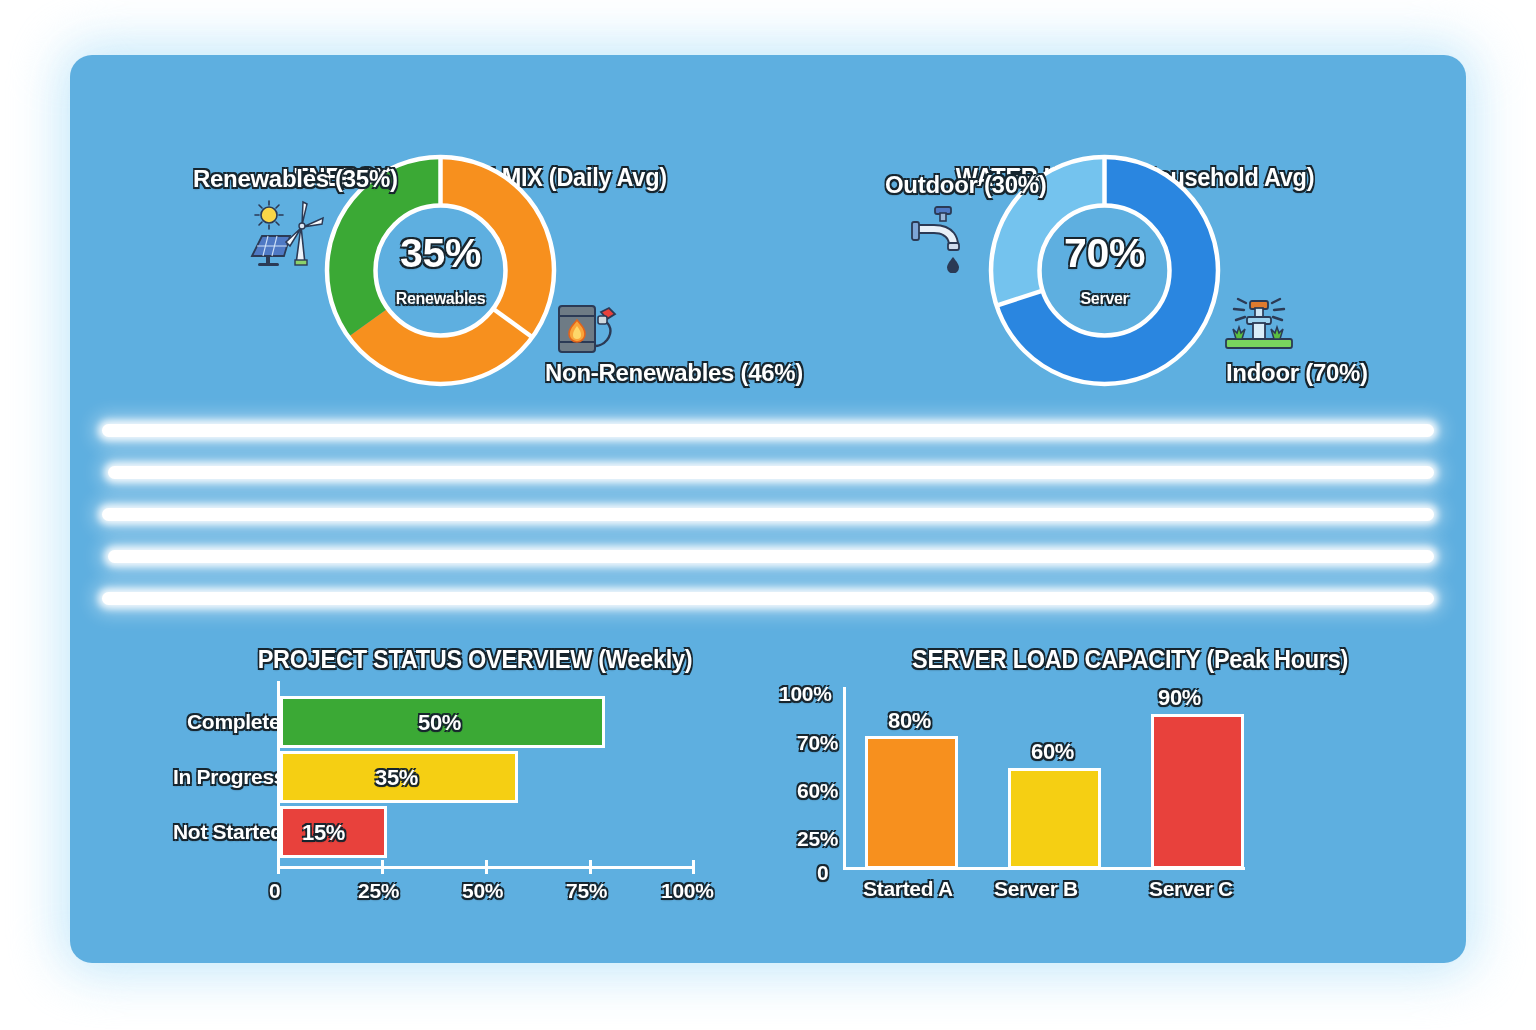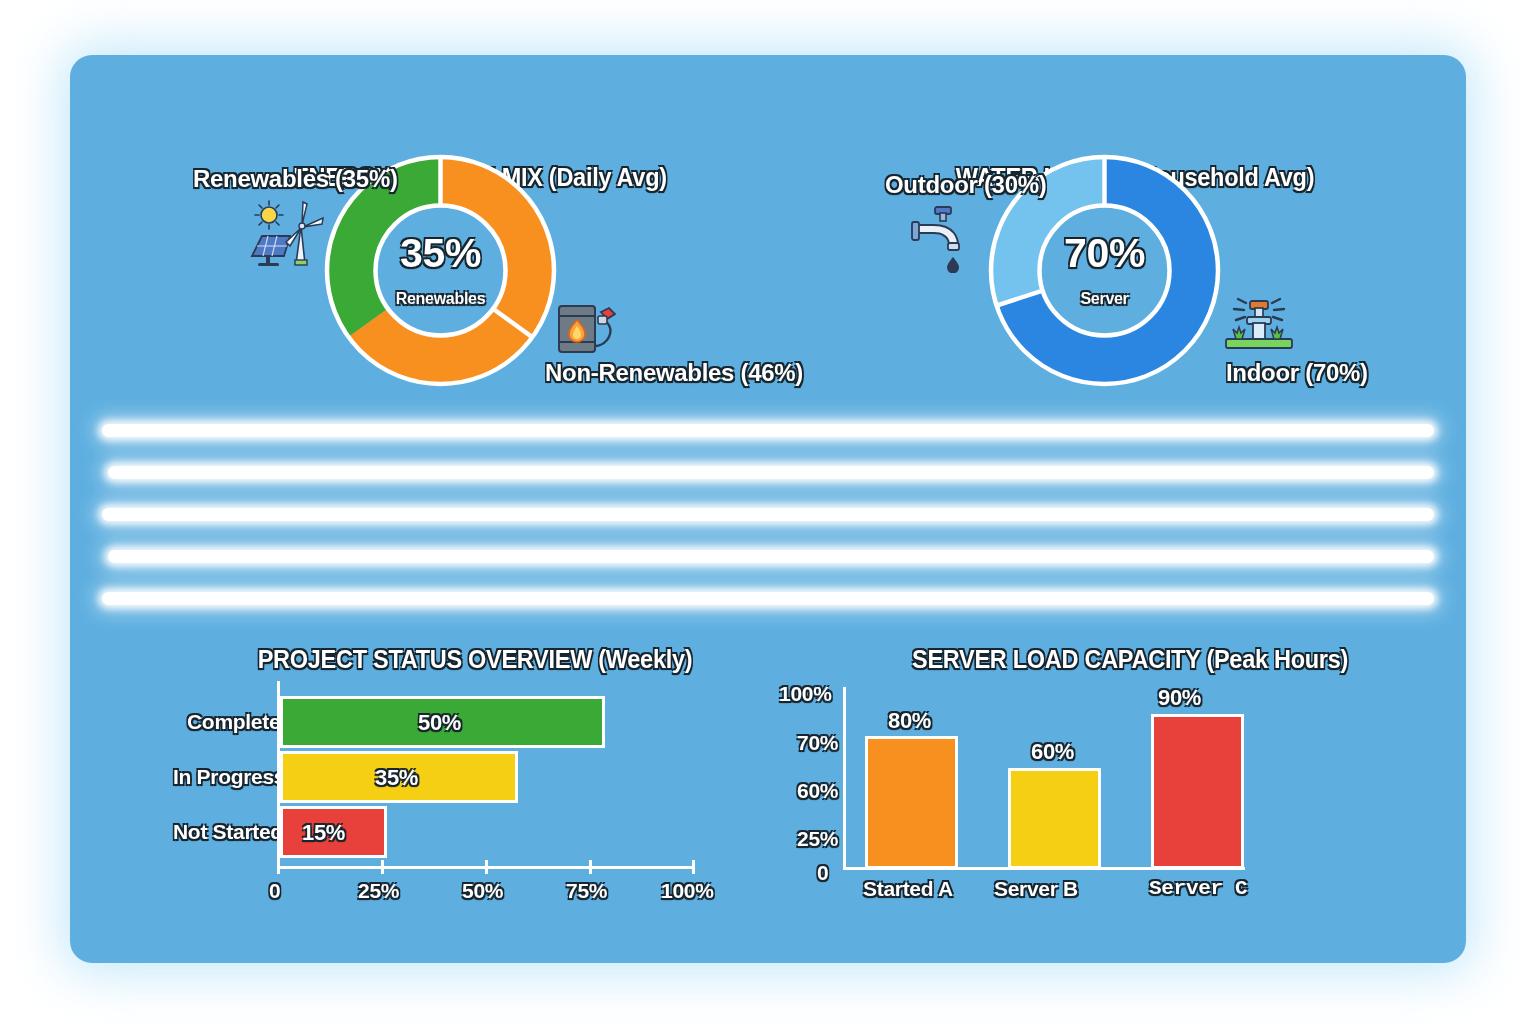--- a/index.html
+++ b/index.html
@@ -346,17 +346,17 @@
       <div class="vbar" style="left:795px; top:681px; width:93px; height:133px; background:#f7901e;"></div>
       <div class="vbar" style="left:938px; top:713px; width:93px; height:101px; background:#f5cf13;"></div>
       <div class="vbar" style="left:1081px; top:659px; width:93px; height:155px; background:#e8413c;"></div>
 
       <div class="val-label otext" style="left:818px; top:653px;">80%</div>
       <div class="val-label otext" style="left:961px; top:684px;">60%</div>
       <div class="val-label otext" style="left:1088px; top:630px;">90%</div>
 
       <div class="cat-label otext" style="left:793px; top:822px;">Started A</div>
       <div class="cat-label otext" style="left:924px; top:822px;">Server B</div>
-      <div class="cat-label otext" style="left:1079px; top:822px;font-family:Liberation Mono, monospace;">Server C</div>
+      <div class="cat-label otext" style="left:1079px; top:822px;">Server C</div>
     </div>
 
   </div>
 </div>
 
 </body></html>

